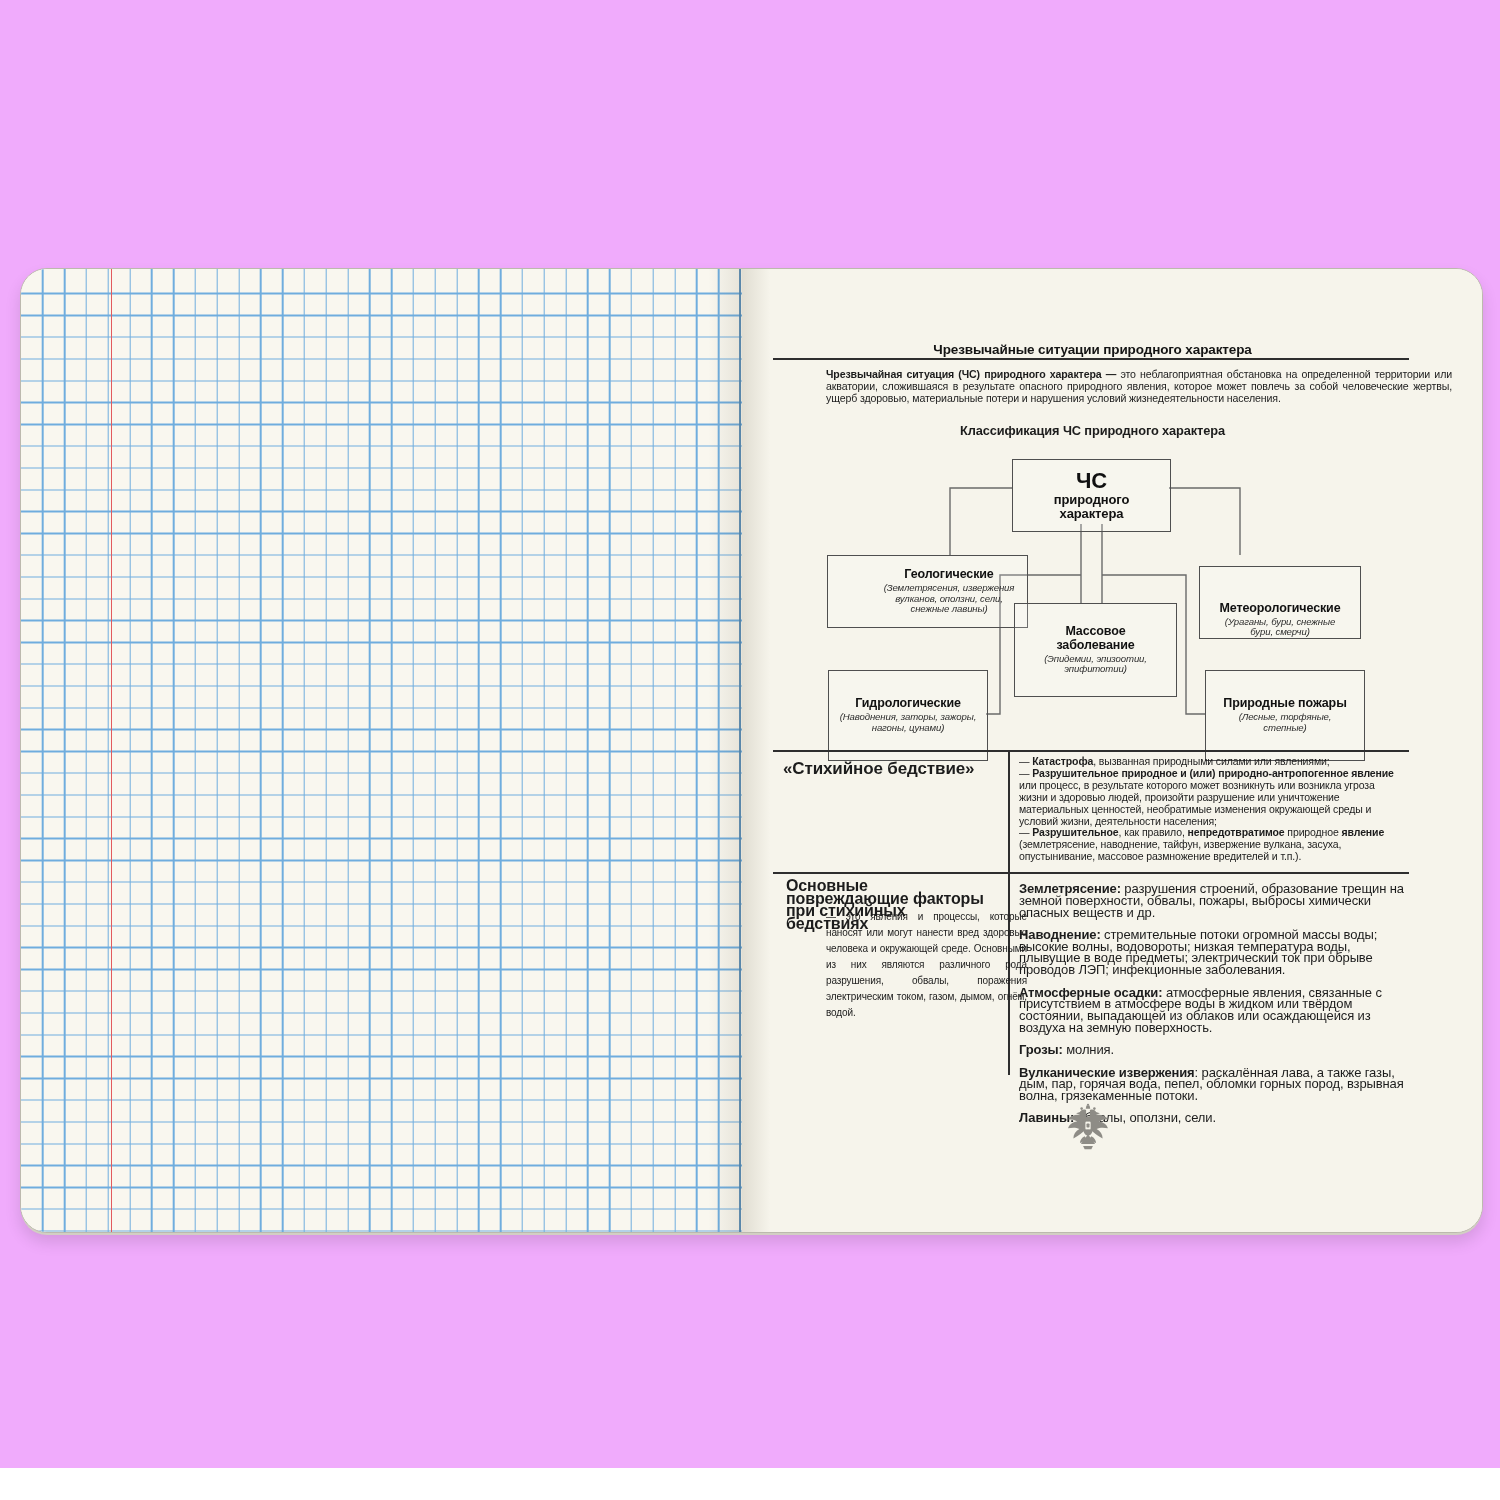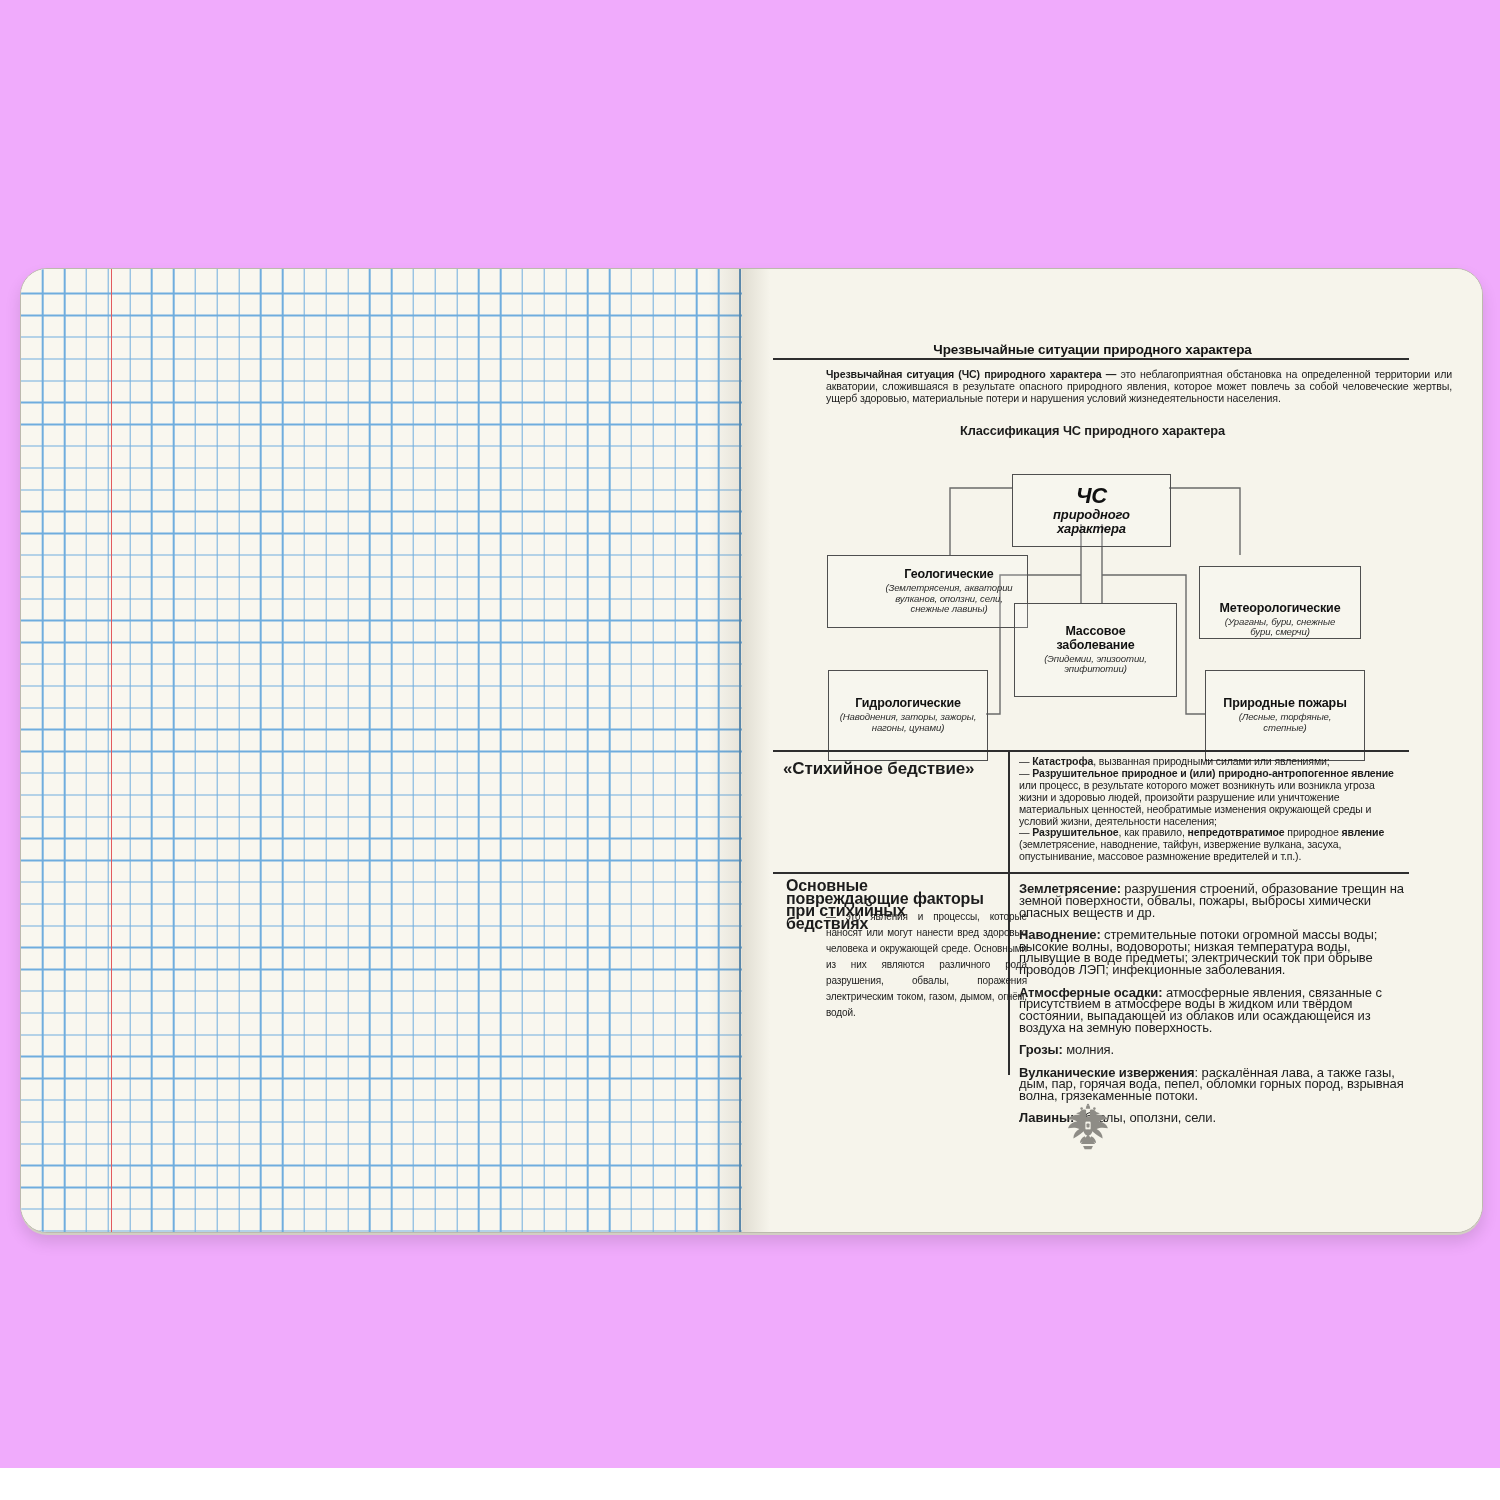--- a/index.html
+++ b/index.html
@@ -91,28 +91,28 @@
       <g fill="none" stroke="#6a6a6a" stroke-width="1.4">
         <path d="M1012,488 L950,488 L950,555"></path>
         <path d="M1169,488 L1240,488 L1240,555"></path>
         <path d="M1081,524 L1081,603"></path>
         <path d="M1102,524 L1102,603"></path>
         <path d="M1081,575 L1000,575 L1000,714 L986,714"></path>
         <path d="M1102,575 L1186,575 L1186,714 L1205,714"></path>
       </g>
     </svg>
 
-    <div class="node" style="left:1012px;top:474px;width:157px;height:71px;font-style:italic;">
+    <div class="node" style="left:1012px;top:459px;width:157px;height:71px;">
       <div class="root-big">ЧС</div>
       <div class="root-sub">природного характера</div>
     </div>
 
     <div class="node" style="left:827px;top:555px;width:156px;height:71px;padding-left:43px;">
       <div class="node-title">Геологические</div>
-      <div class="node-sub" style="width:142px;">(Землетрясения, акватории вулканов, оползни, сели, снежные лавины)</div>
+      <div class="node-sub" style="width:142px;">(Землетрясения, извержения вулканов, оползни, сели, снежные лавины)</div>
     </div>
 
     <div class="node" style="left:1199px;top:566px;width:160px;height:71px;justify-content:flex-end;">
       <div class="node-title">Метеорологические</div>
       <div class="node-sub" style="width:130px;">(Ураганы, бури, снежные бури, смерчи)</div>
     </div>
 
     <div class="node" style="left:1014px;top:603px;width:161px;height:92px;">
       <div class="node-title" style="width:105px;">Массовое заболевание</div>
       <div class="node-sub" style="width:135px;">(Эпидемии, эпизоотии, эпифитотии)</div>

